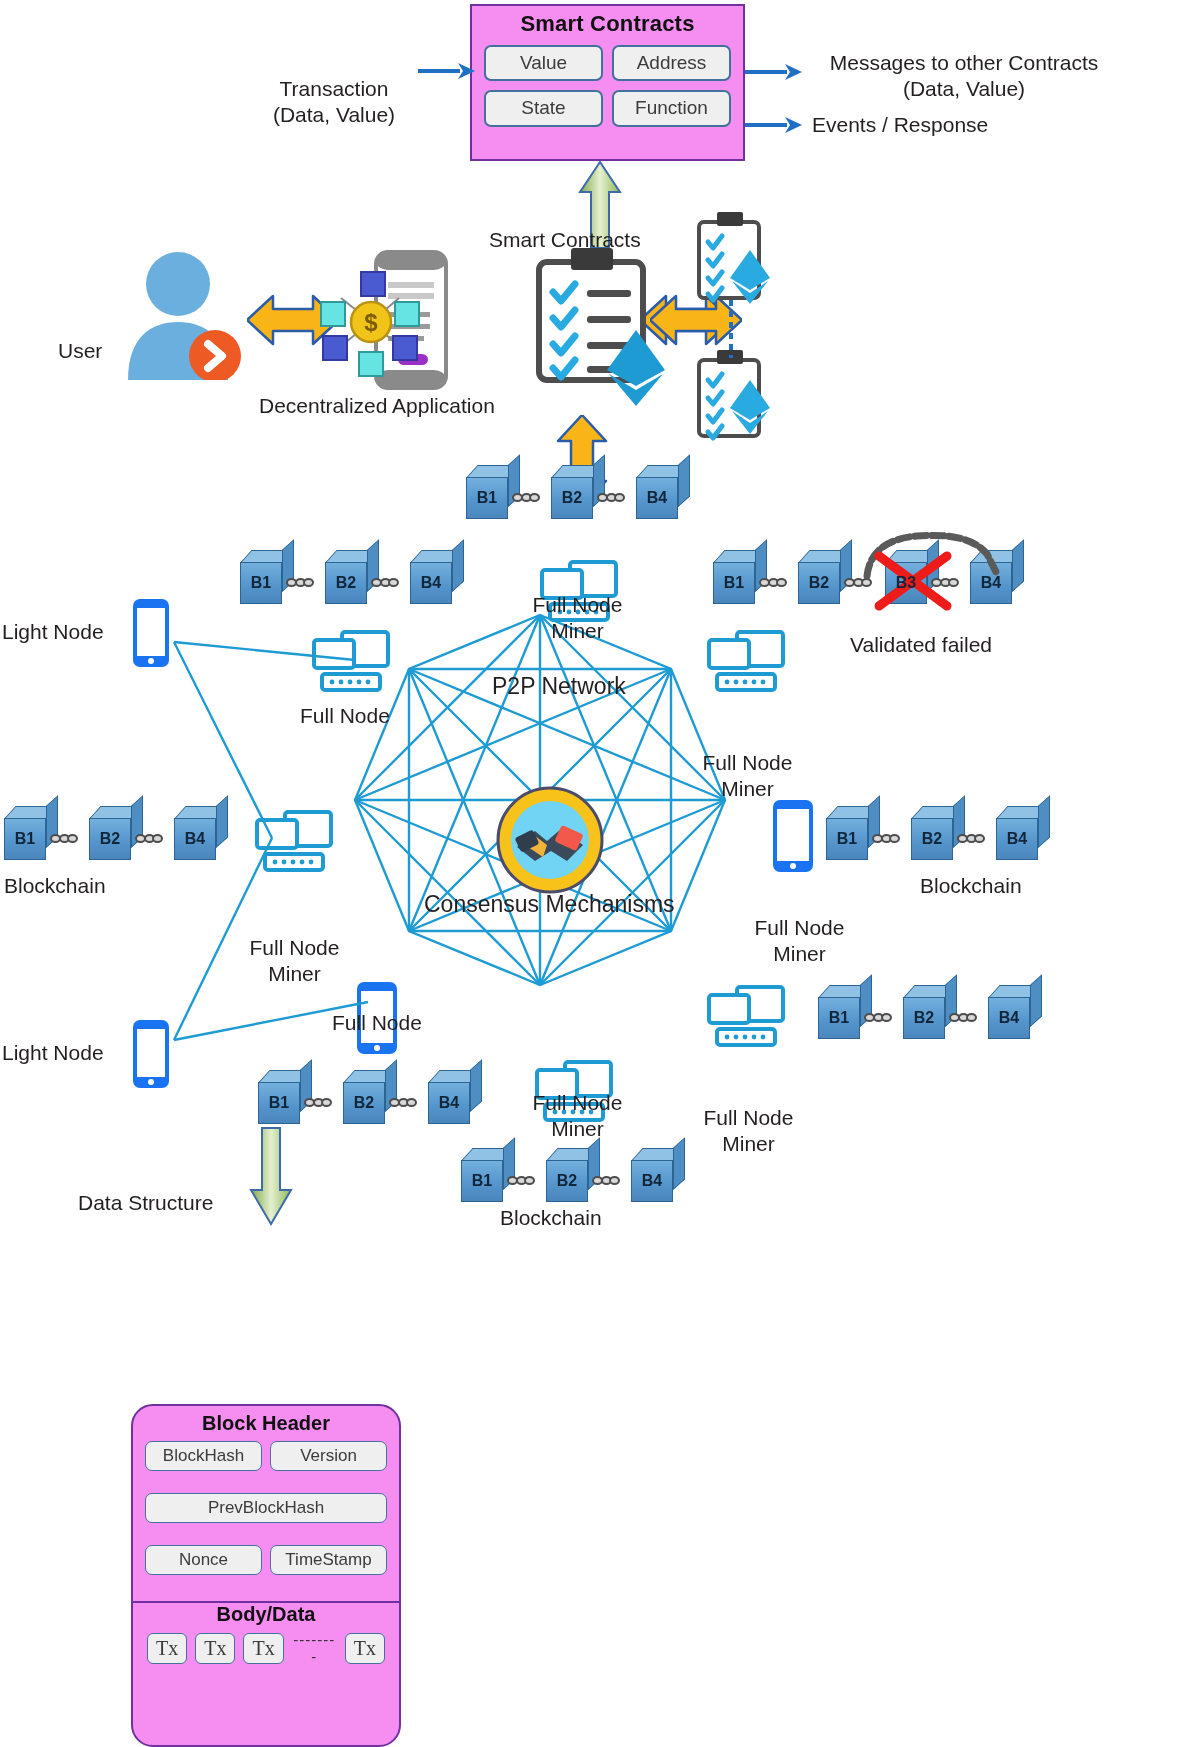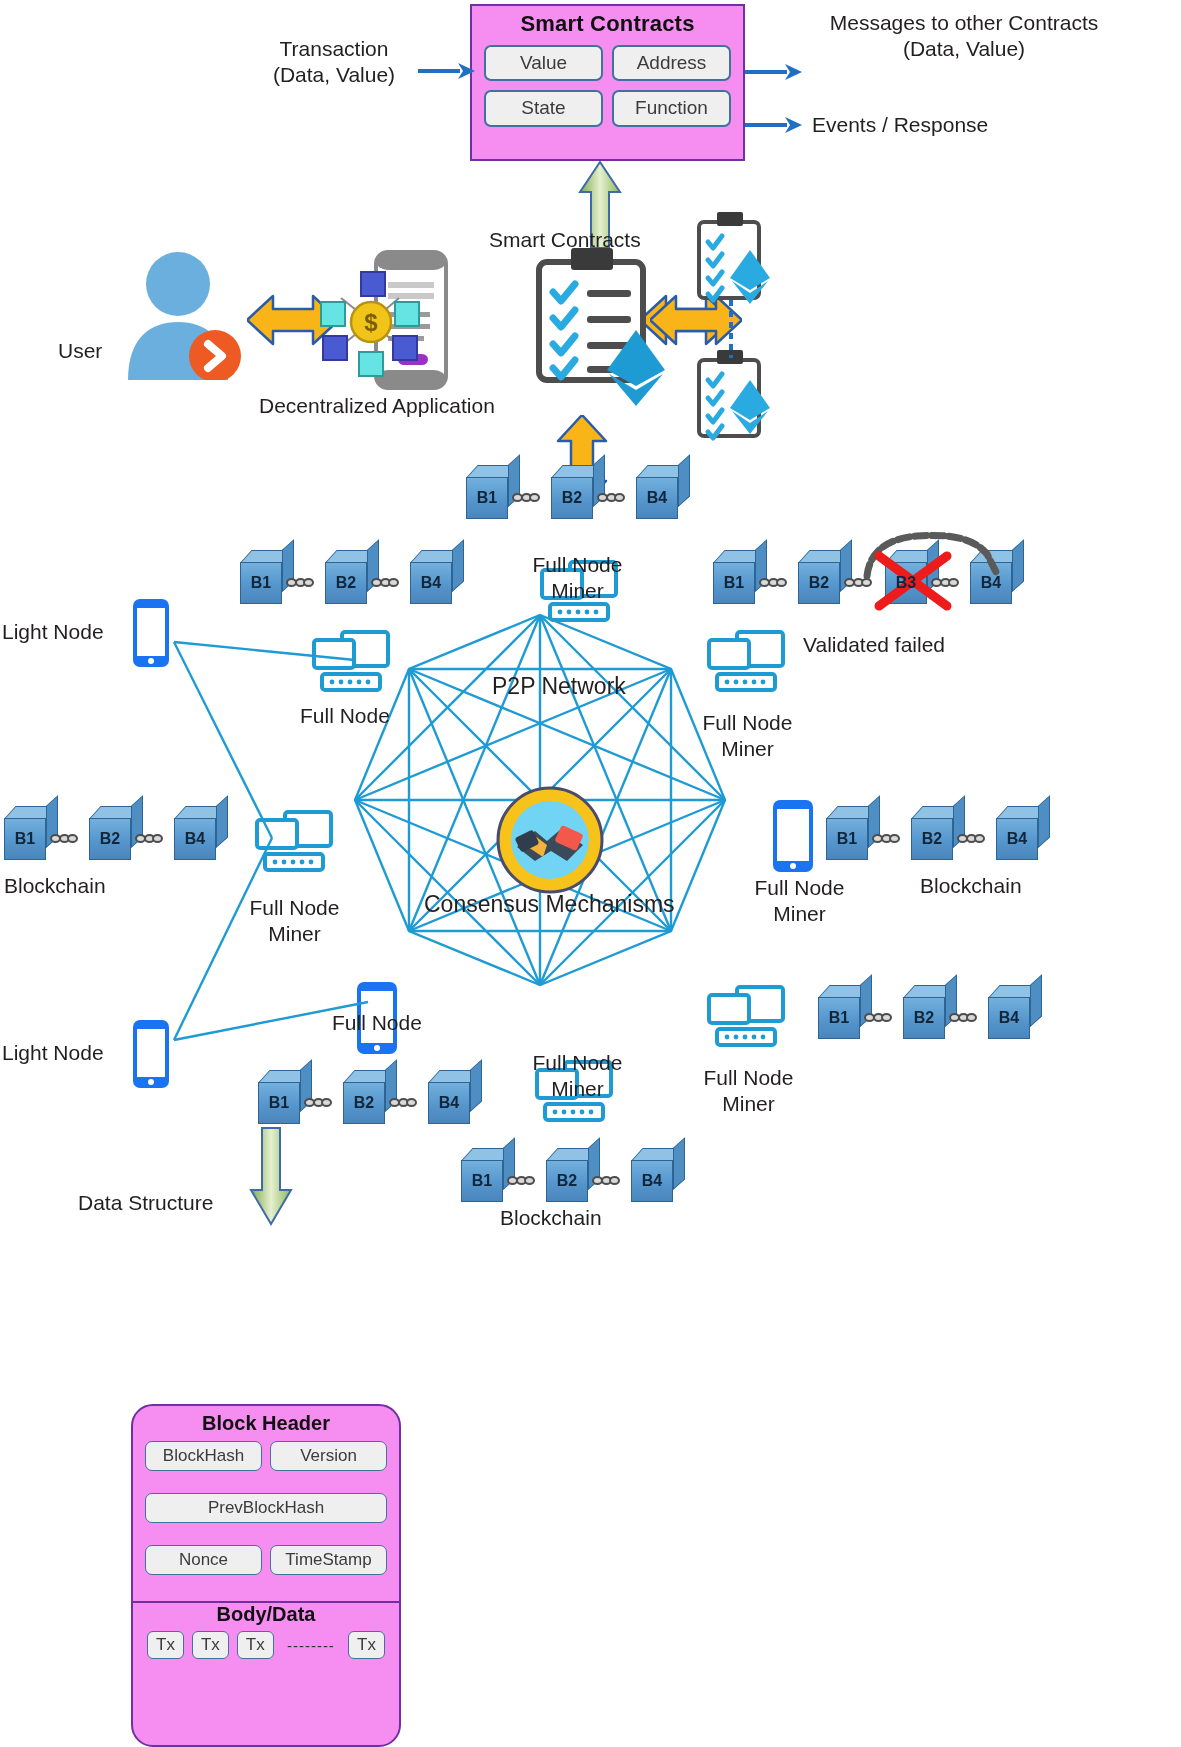--- a/index.html
+++ b/index.html
@@ -6,21 +6,21 @@
   html, body { margin:0; padding:0; background:#ffffff; }
   body {
     width:1181px; height:1747px;
     position:relative;
     font-family:"Liberation Sans", sans-serif;
     color:#1a1a1a;
     overflow:hidden;
   }
   .abs { position:absolute; }
   .lbl { font-size:21px; color:#231f20; white-space:nowrap; line-height:1.22; }
-  .lbl-c { text-align:center; }
+  .lbl-c { text-align:center;margin-top:40px; }
 
   
   #sc-panel {
     left:470px; top:4px; width:275px; height:157px;
     background:#f58ef0; border:2.5px solid #7030a0;
   }
   #sc-title {
     text-align:center; font-weight:bold; font-size:22px;
     color:#111; padding-top:5px; letter-spacing:.2px;
   }
@@ -73,21 +73,21 @@
   #bs-hdr-title { padding-top:6px; }
   .bs-row { display:flex; gap:8px; padding:6px 12px 16px 12px; }
   .bs-field {
     flex:1; background:#efefef; border:1.6px solid #41719c; border-radius:7px;
     text-align:center; font-size:17px; color:#3b3b3b; padding:4px 2px;
   }
   #bs-divider { height:2px; background:#7030a0; margin:10px 0 0 0; }
   .tx-row { display:flex; align-items:center; gap:8px; padding:5px 14px 0 14px; }
   .tx-cell {
     background:#efefef; border:1.6px solid #41719c; border-radius:6px;
-    font-size:17px; color:#3b3b3b; padding:3px 8px;
+    font-size:20px; color:#3b3b3b; padding:3px 8px;font-family:Liberation Serif, serif;
   }
   .tx-dots { flex:1; text-align:center; font-size:15px; color:#333;
       letter-spacing:1px; }
 </style>
 </head>
 <body>
 
 <div class="abs" id="sc-panel">
   <div id="sc-title">Smart Contracts</div>
   <div class="sc-grid">
@@ -343,21 +343,21 @@
 
   <svg class="arrow-svg" style="left:144px; top:-24px;" width="160" height="60">
     <path d="M10 50 Q14 14 60 10 Q112 6 130 28 L140 48" fill="none" stroke="#5a5a5a" stroke-width="7" stroke-dasharray="12 5" stroke-linecap="round"></path>
   </svg>
 
   <svg class="arrow-svg" style="left:160px; top:0px;" width="80" height="62">
     <line x1="6" y1="6" x2="74" y2="56" stroke="#ee1b1b" stroke-width="9" stroke-linecap="round"></line>
     <line x1="74" y1="6" x2="6" y2="56" stroke="#ee1b1b" stroke-width="9" stroke-linecap="round"></line>
   </svg>
 </div>
-<div class="abs lbl" style="left:803px; top:632px;">Validated failed</div>
+<div class="abs lbl" style="left:850px; top:632px;">Validated failed</div>
 
 <svg class="abs" style="left:330px; top:590px;" width="420" height="420">
   <g stroke="#1f9bd4" stroke-width="2.4" fill="none">
 
     <polygon points="210,25 341,79 395,210 341,341 210,395 79,341 25,210 79,79"></polygon>
 
     <line x1="210" y1="25" x2="395" y2="210"></line>
     <line x1="210" y1="25" x2="341" y2="341"></line>
     <line x1="210" y1="25" x2="210" y2="395"></line>
     <line x1="210" y1="25" x2="79" y2="341"></line>

